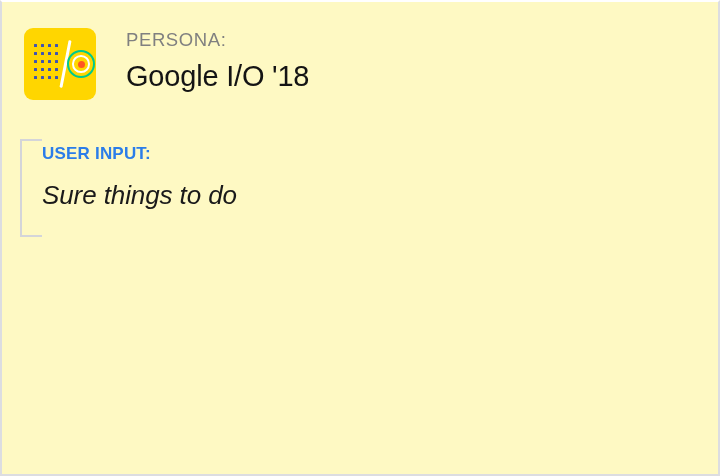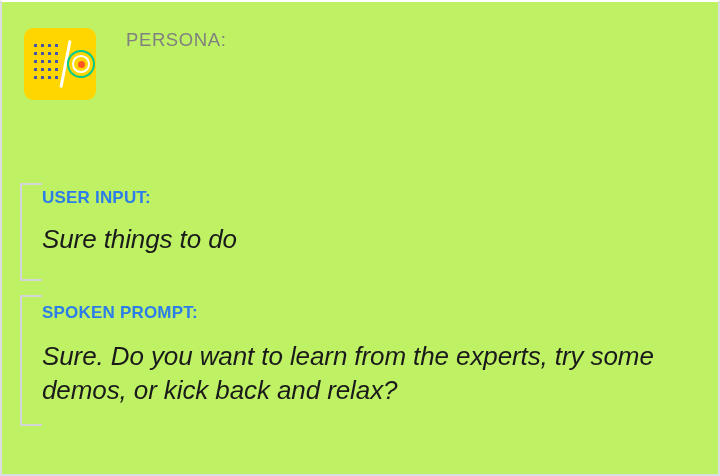--- a/index.html
+++ b/index.html
@@ -7,21 +7,21 @@
     padding: 0;
     background: #ffffff;
   }
   body {
     font-family: "Liberation Sans", sans-serif;
   }
   #screen {
     position: relative;
     width: 720px;
     height: 476px;
-    background: #bef264;
+    background: #fef9c3;
     border-right: 2px solid #dcdde1;
     border-bottom: 2px solid #dcdde1;
     border-left: 2px solid #dcdde1;
     border-top: 2px solid #ffffff;
     box-sizing: border-box;
     overflow: hidden;
   }
 
   
   .persona-row {
@@ -123,21 +123,20 @@
     font-weight: 400;
     line-height: 1.25;
     margin-top: 8px;
     letter-spacing: -0.2px;
   }
 
   
   .block {
     position: absolute;
     left: 18px;
-    margin-top: 44px;
   }
   .bracket {
     position: absolute;
     left: 0;
     top: 0;
     width: 26px;
     height: 100%;
   }
   .bracket .v {
     position: absolute;
@@ -233,40 +232,30 @@
       <div class="logo-slash"></div>
       <div class="logo-target">
         <div class="ring-outer"></div>
         <div class="ring-inner"></div>
         <div class="ring-core"></div>
       </div>
     </div>
 
     <div class="persona-text">
       <div class="persona-label">PERSONA:</div>
+      <div class="persona-name">Google I/O '18</div>
     </div>
   </div>
 
   <div class="block" id="block-user-input">
     <div class="bracket">
       <div class="v"></div>
       <div class="h top"></div>
       <div class="h bot"></div>
     </div>
     <div class="block-body">
       <div class="kicker">USER INPUT:</div>
       <div class="utterance">Sure things to do</div>
     </div>
   </div>
 
-  <div class="block" id="block-spoken-prompt">
-    <div class="bracket">
-      <div class="v"></div>
-      <div class="h top"></div>
-      <div class="h bot"></div>
-    </div>
-    <div class="block-body">
-      <div class="kicker">SPOKEN PROMPT:</div>
-      <div class="utterance">Sure. Do you want to learn from the experts, try some demos, or kick back and relax?</div>
-    </div>
-  </div>
 
 </div>
 
 </body></html>

